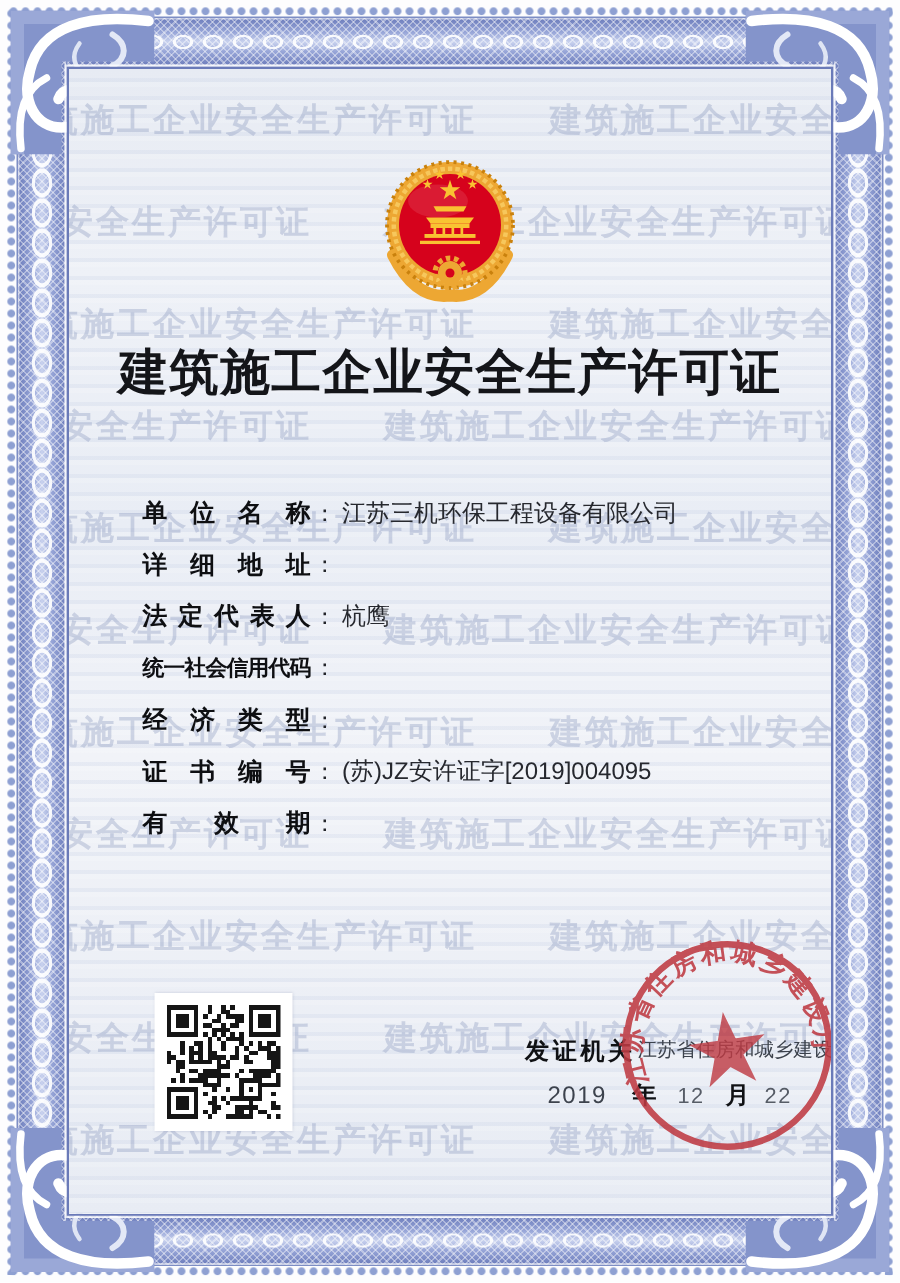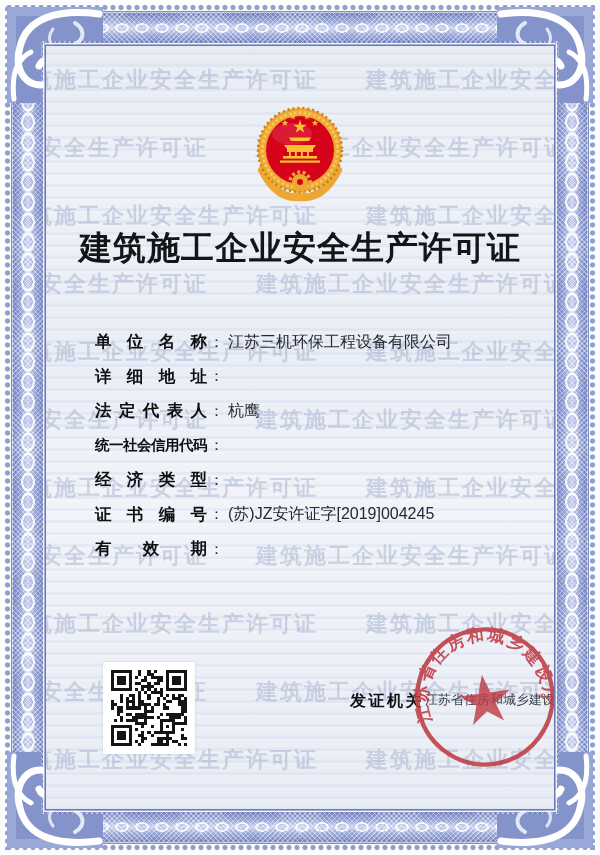--- a/index.html
+++ b/index.html
@@ -244,21 +244,21 @@
             <span class="fsep">：</span>
           </div>
           <div class="frow">
             <span class="flabel">
               <span>证</span>
               <span>书</span>
               <span>编</span>
               <span>号</span>
             </span>
             <span class="fsep">：</span>
-            <span class="fvalue">(苏)JZ安许证字[2019]004245</span>
+            <span class="fvalue">(苏)JZ安许证字[2019]004095</span>
           </div>
           <div class="frow">
             <span class="flabel">
               <span>有</span>
               <span>效</span>
               <span>期</span>
             </span>
             <span class="fsep">：</span>
           </div>
         </div>
@@ -569,20 +569,28 @@
             <rect x="22" y="24" width="1" height="1"></rect>
             <rect x="24" y="24" width="1" height="1"></rect>
           </svg>
         </div>
 
       <div class="issuer">
         <span class="issuer-label">发证机关</span>
         <span class="issuer-value">江苏省住房和城乡建设厅</span>
       </div>
 
+      <div class="dateline">
+        <span class="d-num">2019</span>
+        <span class="d-unit ml17">年</span>
+        <span class="d-num stamp ml14">12</span>
+        <span class="d-unit ml14">月</span>
+        <span class="d-num stamp ml10">22</span>
+        <span class="d-unit ml24">日</span>
+      </div>
 
       <svg class="seal" viewBox="0 0 140 140">
         <defs>
           <path id="sealArc" d="M 22 96 A 54 54 0 1 1 118 96" fill="none"></path>
         </defs>
         <circle cx="70" cy="70" r="63" fill="none" stroke="#bf3b43" stroke-width="4"></circle>
         <path fill="#bf3b43" opacity="0.92" transform="translate(70,74) scale(25)" d="M0,-1 L0.588,0.809 L-0.951,-0.309 L0.951,-0.309 L-0.588,0.809 Z"></path>
         <text font-size="16" font-weight="bold" fill="#bf3b43" letter-spacing="2">
           <textPath href="#sealArc" startOffset="50%" text-anchor="middle">江苏省住房和城乡建设厅</textPath>
         </text>

